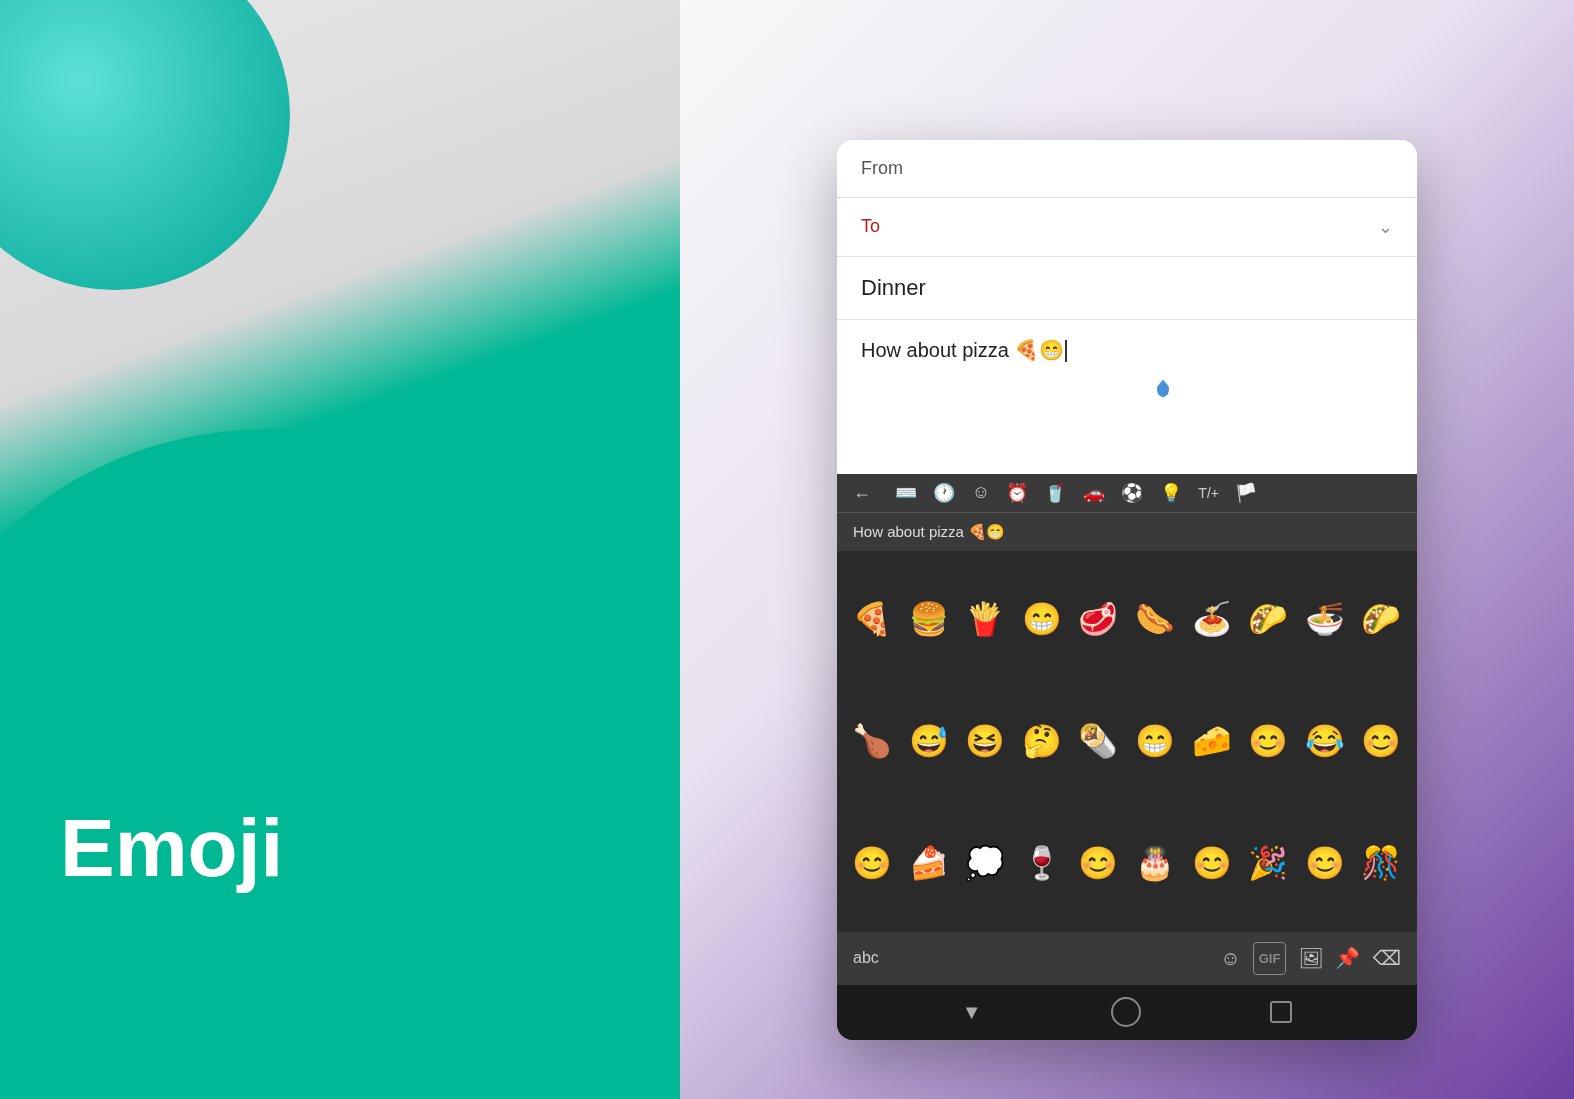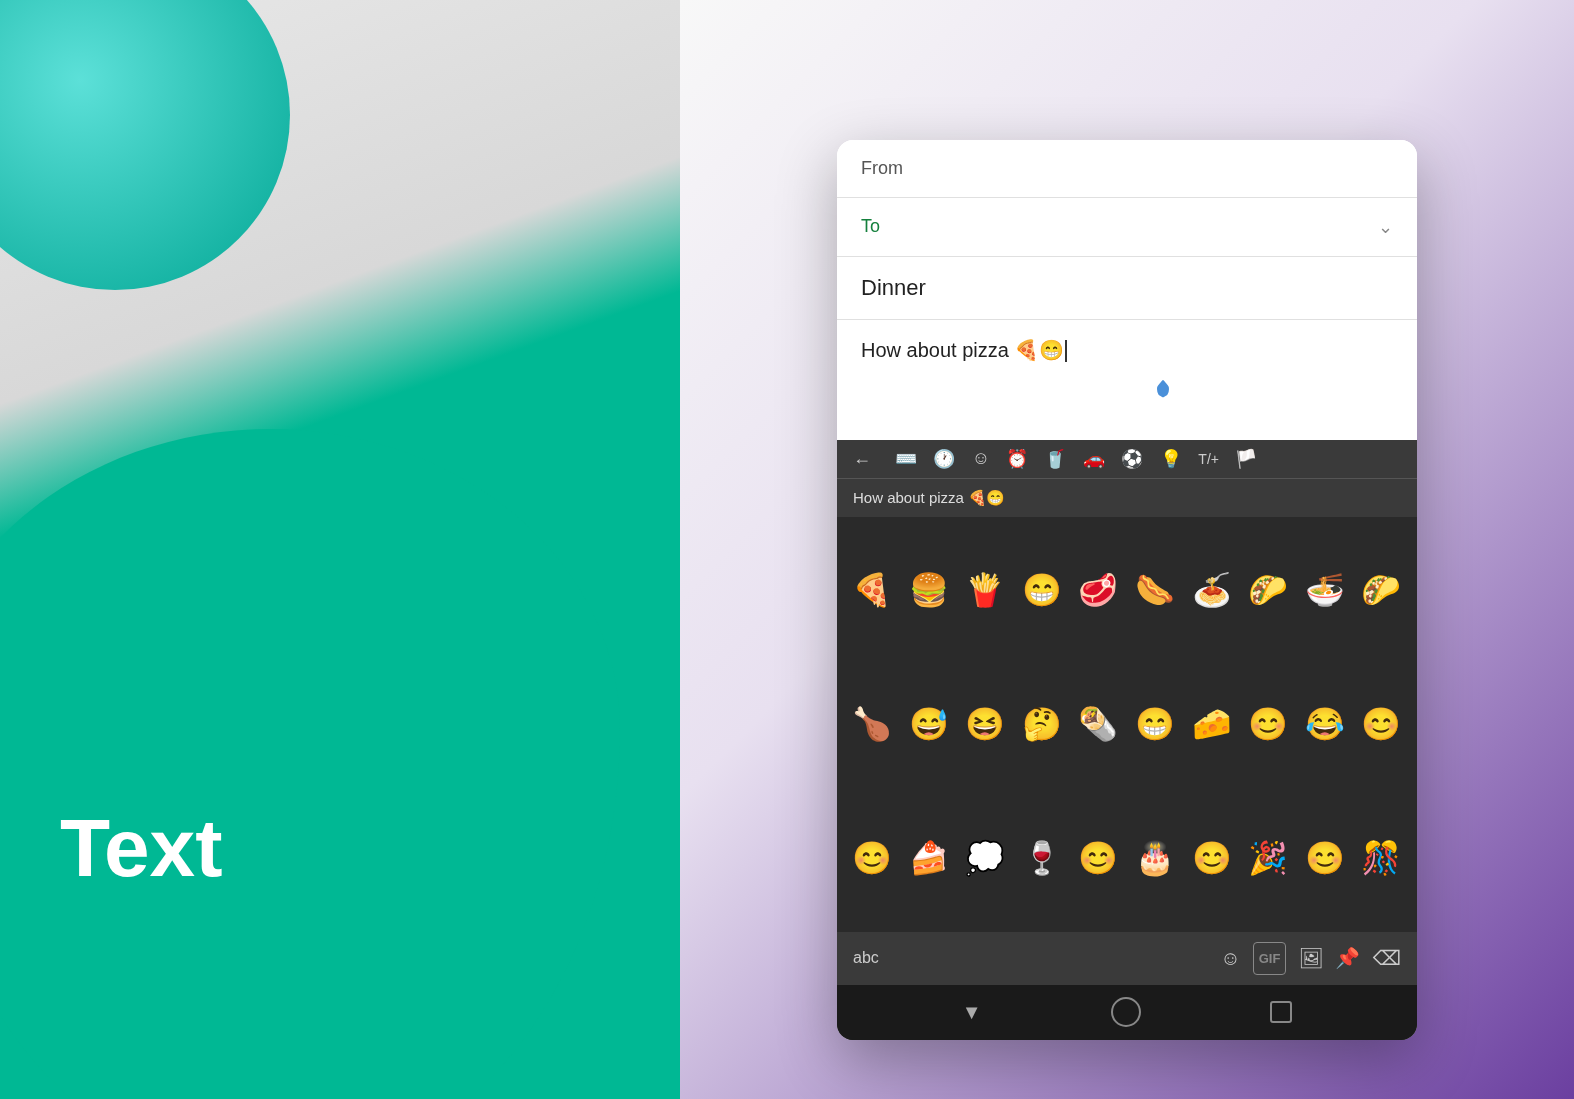--- a/index.html
+++ b/index.html
@@ -104,20 +104,21 @@
       width: 580px;
       height: 900px;
       background: white;
       border-radius: 16px;
       box-shadow: 0 20px 60px rgba(0,0,0,0.3);
       overflow: hidden;
       display: flex;
       flex-direction: column;
       position: relative;
       margin-top: 80px;
+      gap: 34px;
     }
 
     
     .email-area {
       background: white;
       flex-shrink: 0;
     }
 
     .email-row {
       padding: 18px 24px;
@@ -135,21 +136,21 @@
     .email-row-to {
       padding: 18px 24px;
       border-bottom: 1px solid #e0e0e0;
       display: flex;
       align-items: center;
       justify-content: space-between;
     }
 
     .email-to-label {
       font-size: 18px;
-      color: #15803d;
+      color: #b91c1c;
     }
 
     .chevron-down {
       color: #888;
       font-size: 18px;
     }
 
     .email-subject-row {
       padding: 18px 24px;
       border-bottom: 1px solid #e0e0e0;
@@ -320,21 +321,21 @@
       font-weight: bold;
     }
   </style>
 </head>
 <body>
 
 <div class="left-panel">
   <div class="teal-blob"></div>
   <div class="left-content">
     <div class="main-title">
-      <span>Text</span><br>
+      <span>Emoji</span><br>
     </div>
   </div>
 </div>
 
 <div class="right-panel">
   <div class="tablet-mockup">
 
     <div class="email-area">
 
       <div class="email-row">

